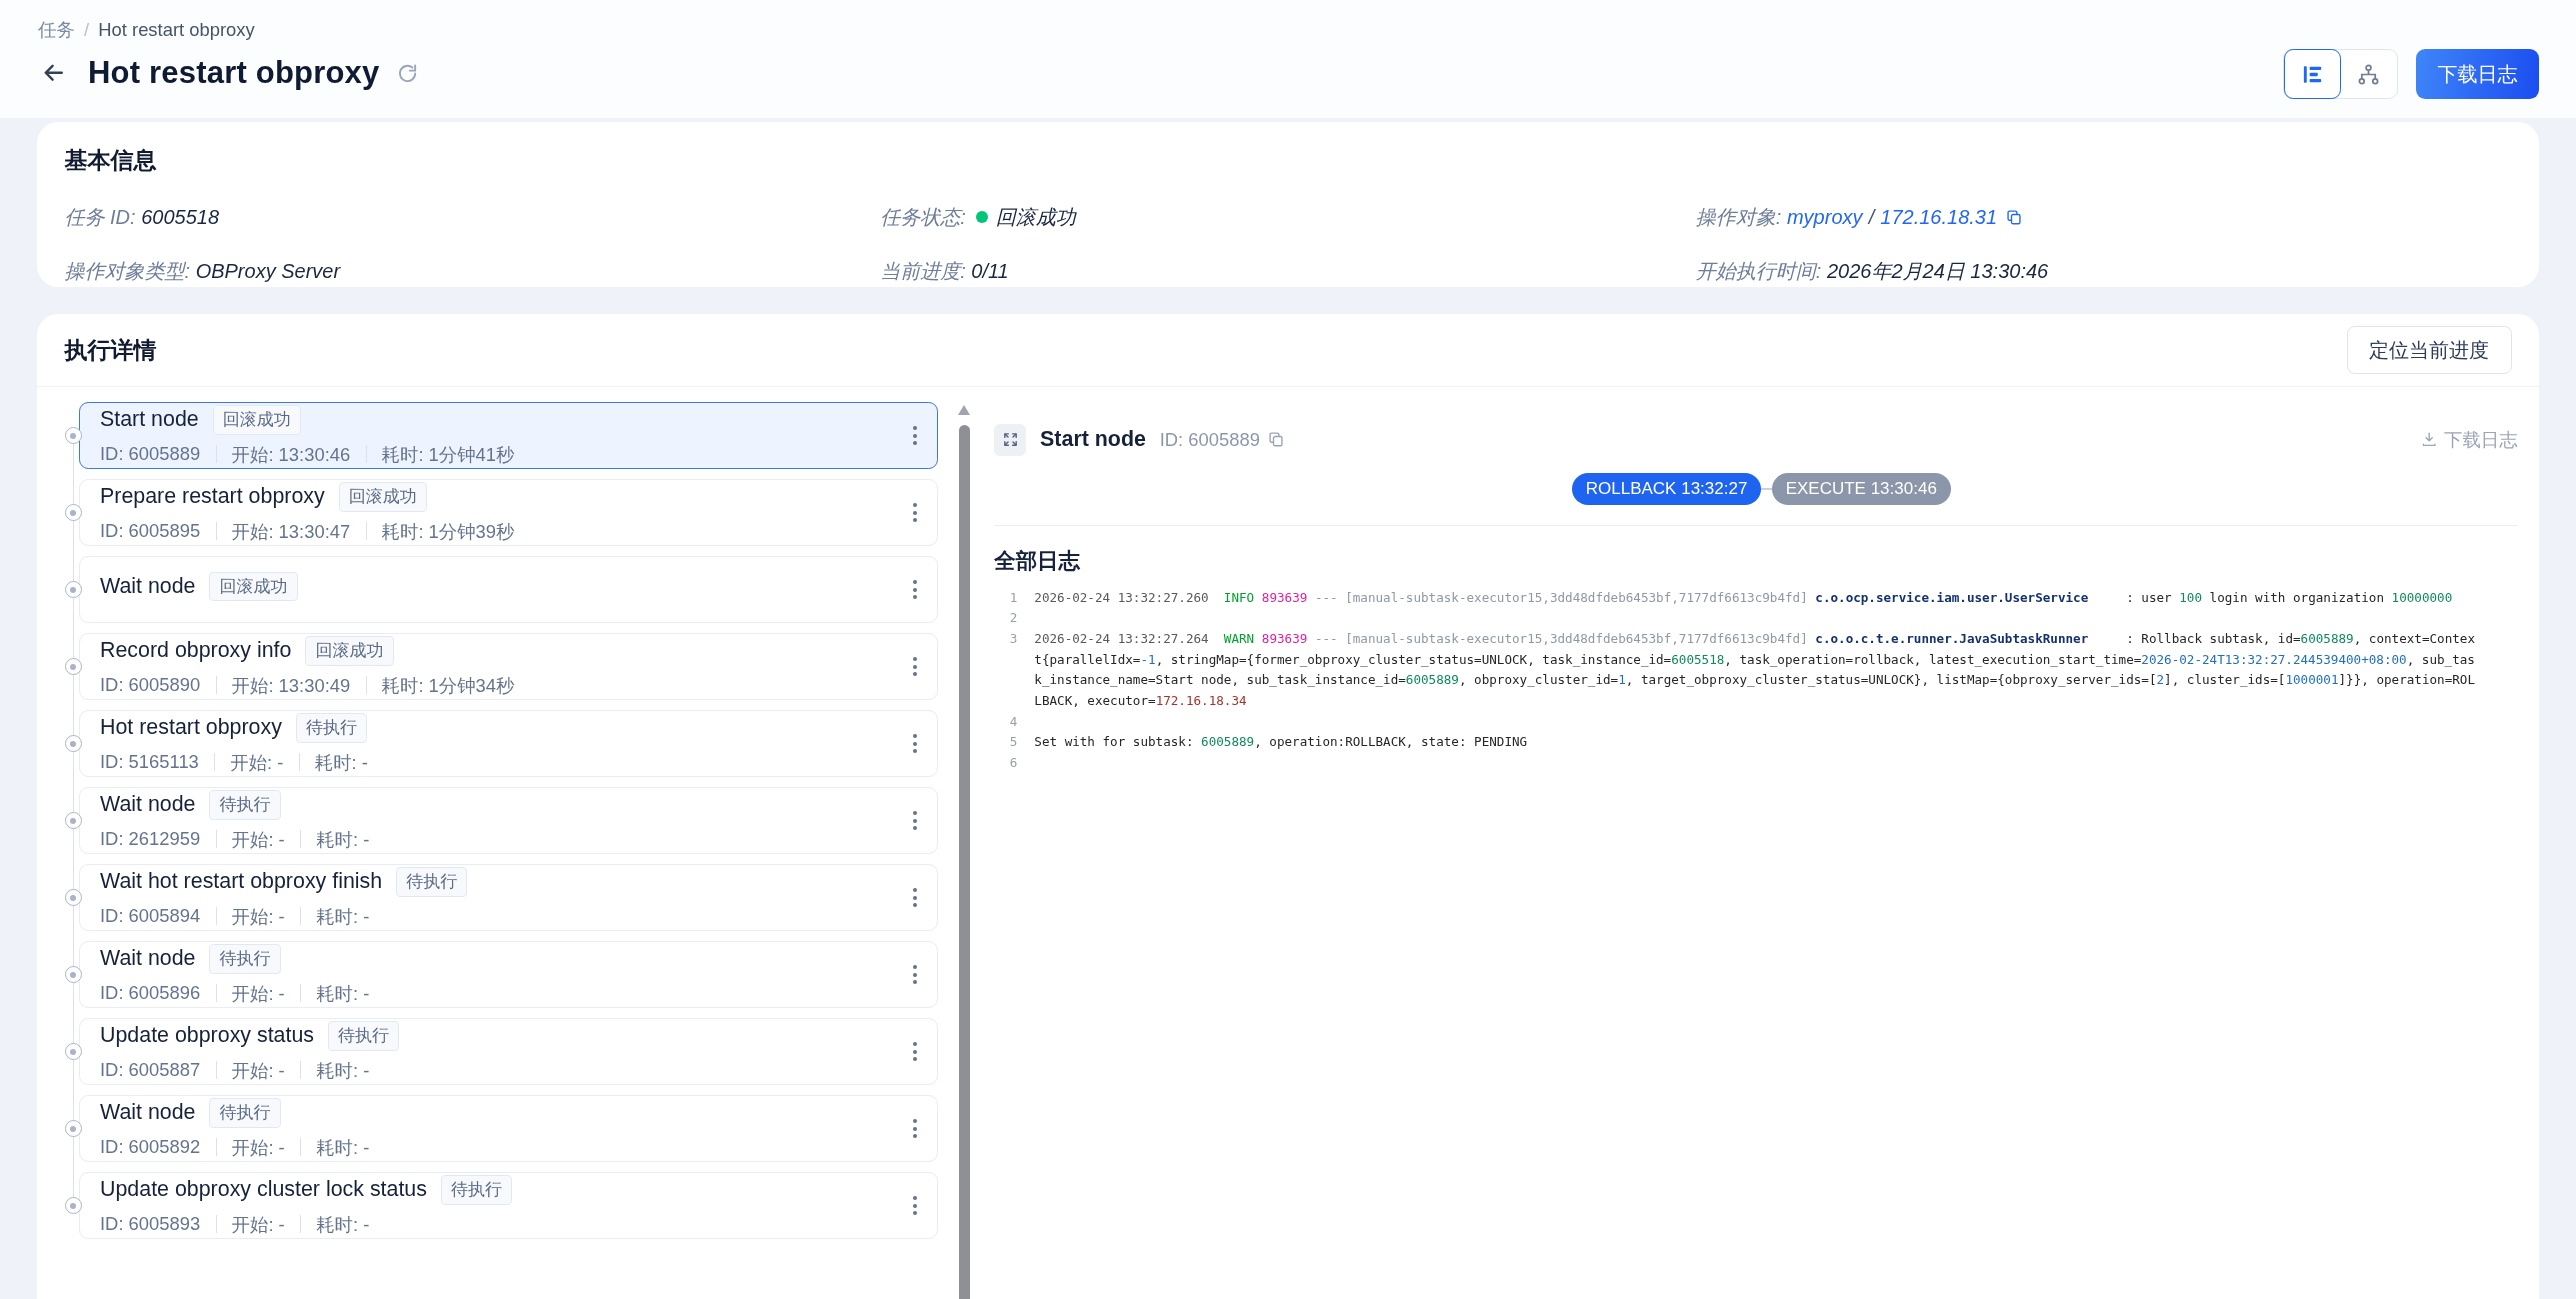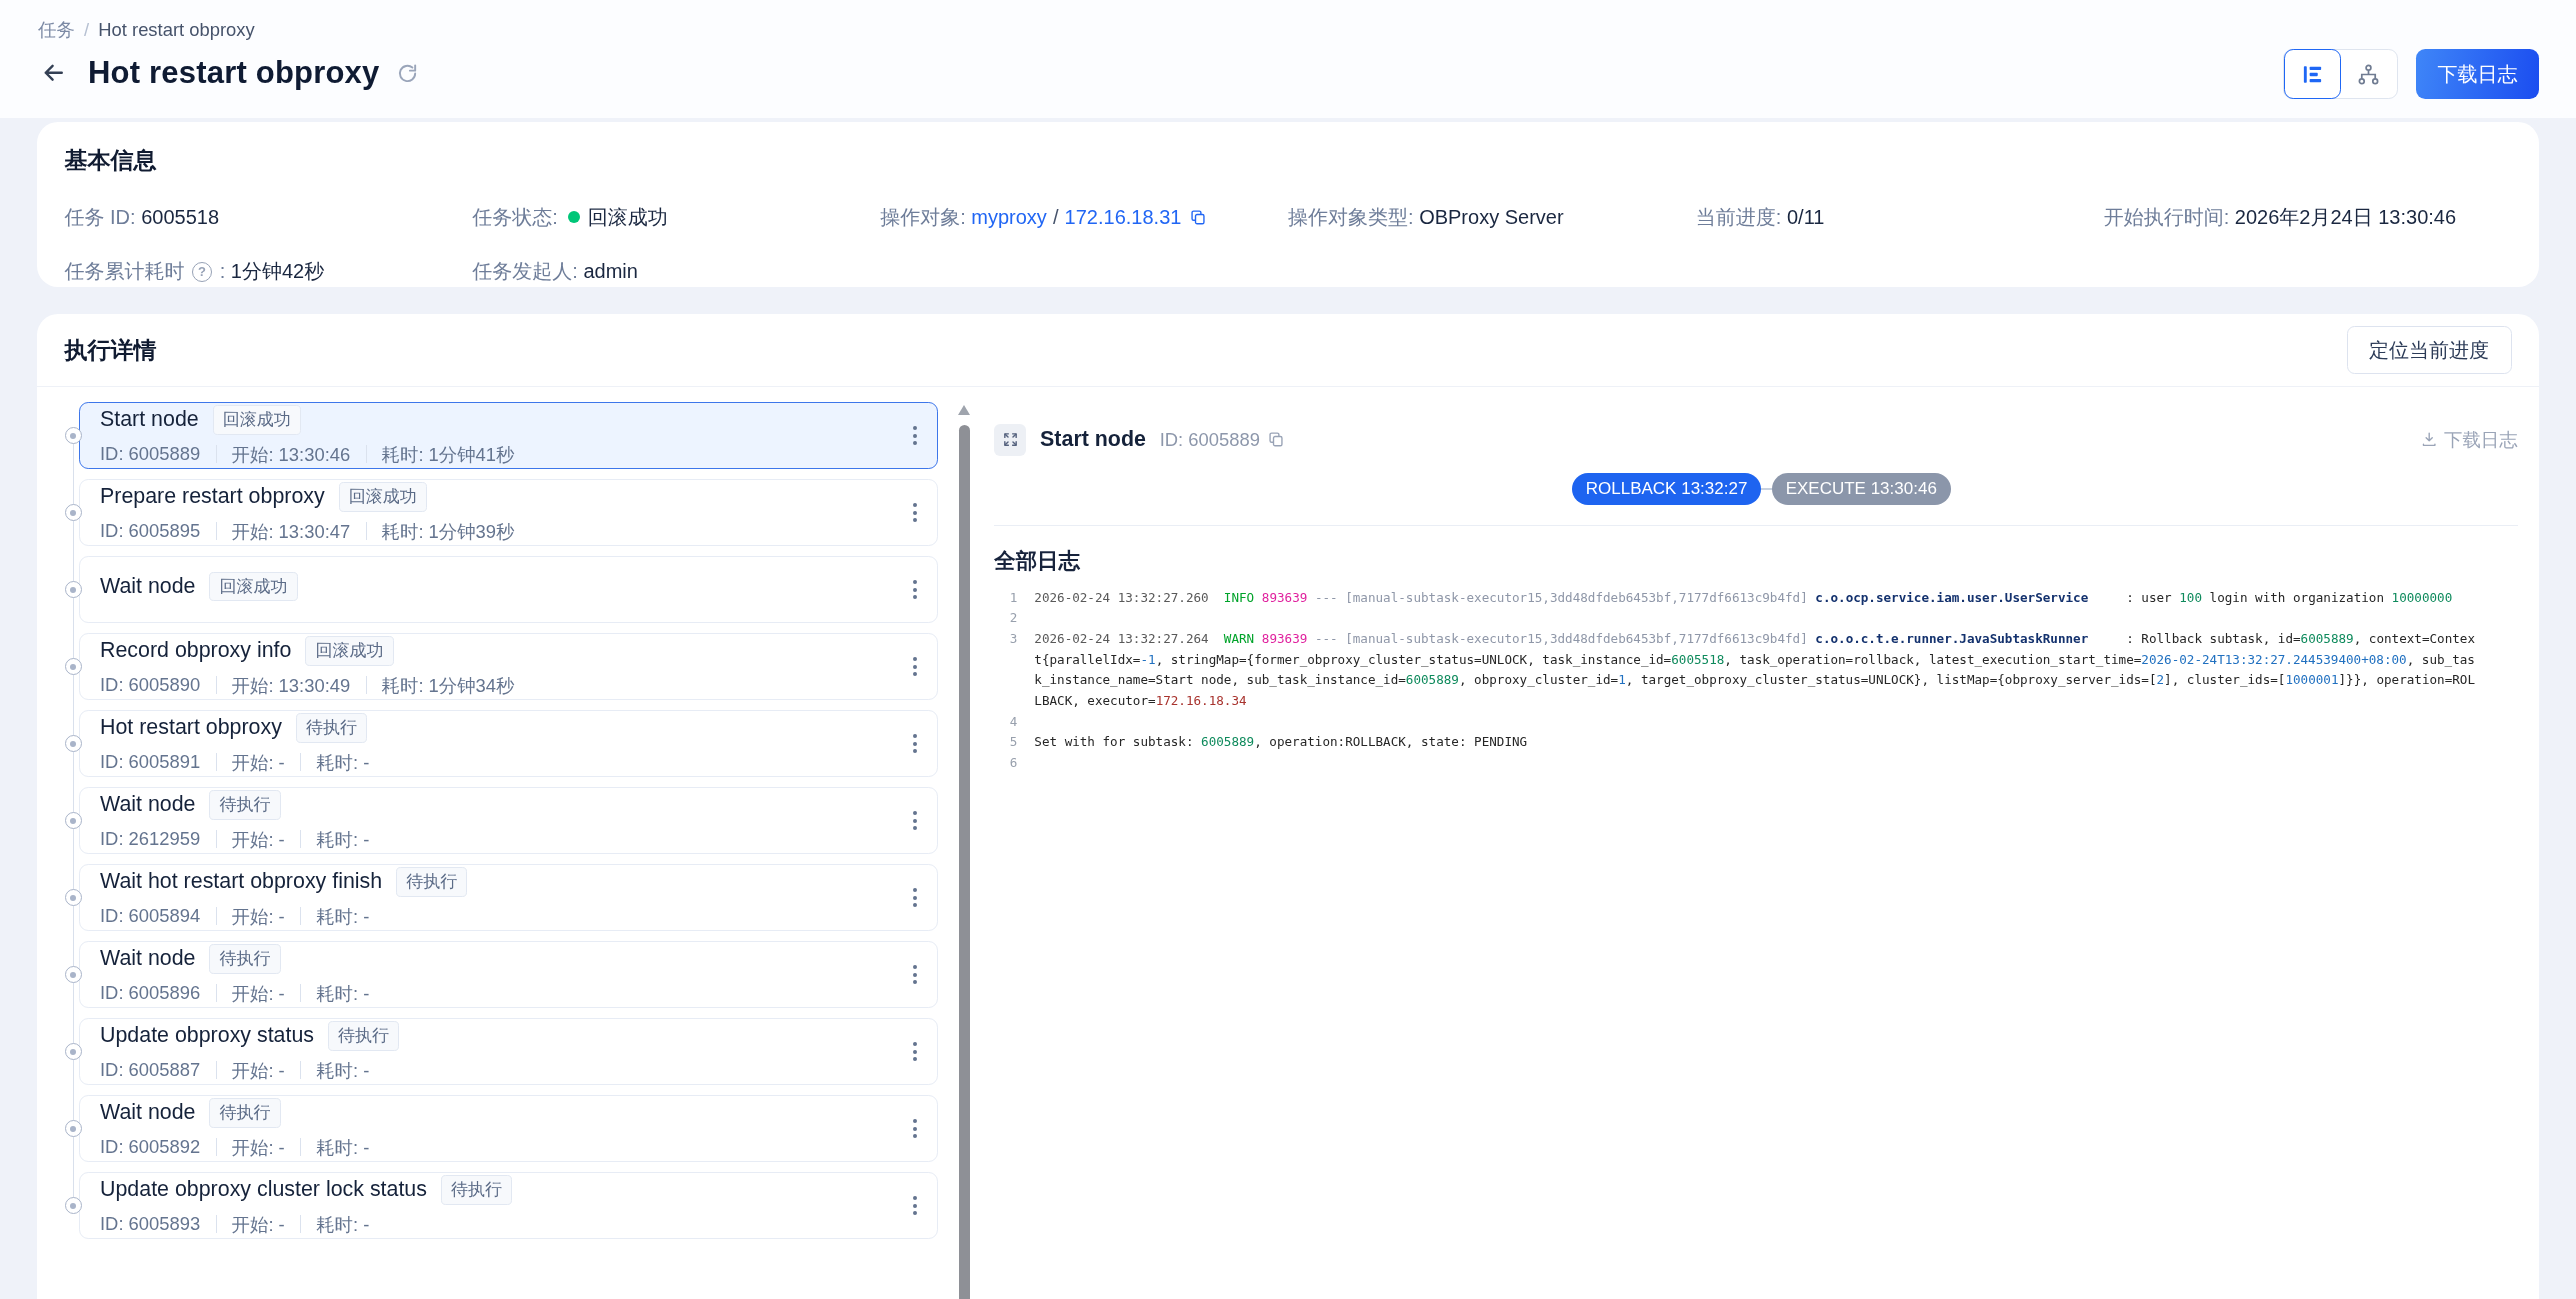--- a/index.html
+++ b/index.html
@@ -32,21 +32,21 @@
     border:none; border-radius:9.2px; padding:0 21.4px; cursor:pointer;
     background:linear-gradient(100deg,#3f86f8 0%,#1b4df0 100%);
     color:#fff; font-size:20px; font-family:inherit; display:flex; align-items:center;
   }
 
   
   .card { position:absolute; left:37px; right:37px; background:#fff; border-radius:21px; }
   #card-info { top:122px; height:165px; }
   .card-title { font-size:23px; font-weight:700; color:#101b31; }
   #card-info .card-title { padding:23px 27.5px 0 27.5px; }
-  #info-grid { display:grid; grid-template-columns:repeat(6,1fr); row-gap:27.5px; padding:27.5px 27.5px 0 27.5px; }
+  #info-grid { display:grid; grid-template-columns:repeat(3,1fr); row-gap:27.5px; padding:27.5px 27.5px 0 27.5px;font-style:italic; }
   .info-item { font-size:20px; display:flex; align-items:center; white-space:nowrap; }
   .info-label { color:#6e7d99; }
   .info-value { color:#1a2740; }
   .status-dot { width:12.2px; height:12.2px; border-radius:50%; background:#00c678; margin:0 7.6px 0 4.6px; flex:none; }
   .link { color:#2166f4; cursor:pointer; text-decoration:none; }
   .link-sep { color:#46536b; margin:0 6.1px; }
   .copy-btn { margin-left:7.6px; cursor:pointer; display:inline-flex; }
   .help-icn {
     width:20px; height:20px; border:1.5px solid #97a2b6; border-radius:50%;
     color:#97a2b6; font-size:13px; font-weight:700; display:inline-flex;
@@ -326,21 +326,21 @@
           </div>
           <div class="task-row">
             <span class="marker"></span>
             <div class="task-card">
               <div class="task-main">
                 <div class="task-title-row">
                   <span class="task-name">Hot restart obproxy</span>
                   <span class="task-badge">待执行</span>
                 </div>
                 <div class="task-meta">
-                  <span>ID: 6005891</span>
+                  <span>ID: 5165113</span>
                   <span class="meta-sep"></span>
                   <span>开始: -</span>
                   <span class="meta-sep"></span>
                   <span>耗时: -</span>
                 </div>
               </div>
               <span class="more-btn">
                 <i></i>
                 <i></i>
                 <i></i>

